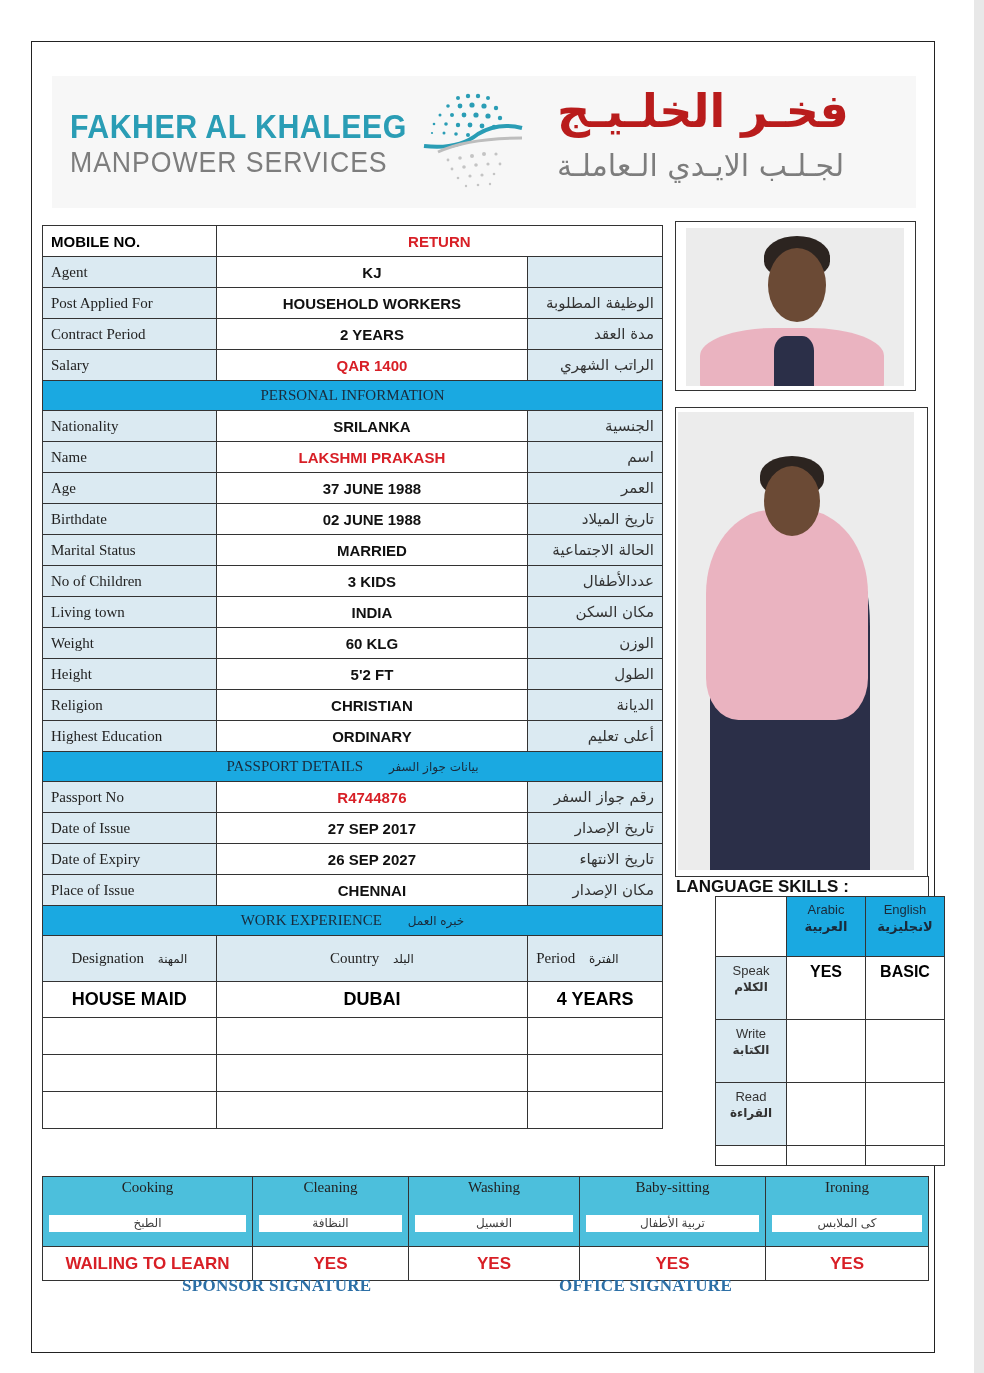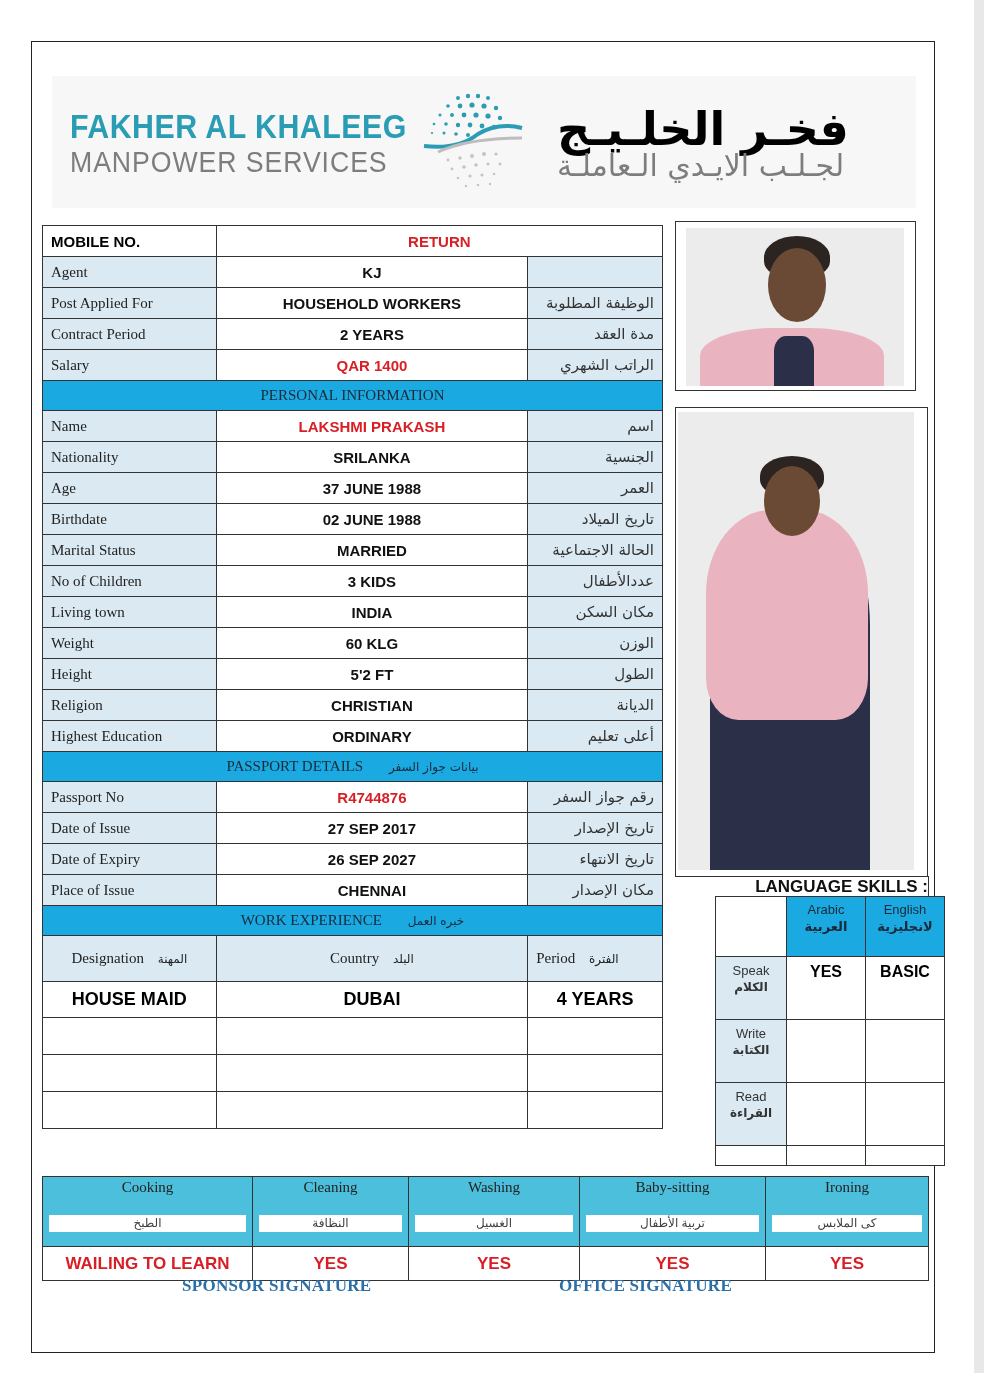--- a/index.html
+++ b/index.html
@@ -3,21 +3,21 @@
 <meta charset="utf-8">
 <style>
   html, body { margin:0; padding:0; }
   body { width:984px; height:1373px; background:#ffffff; position:relative; overflow:hidden; font-family:"Liberation Sans", sans-serif; }
   .rightstrip { position:absolute; left:974px; top:0; width:10px; height:1373px; background:#e8e8e8; }
   .page { position:absolute; left:31px; top:41px; width:904px; height:1312px; border:1.5px solid #222; box-sizing:border-box; background:#fff; }
   .logo { position:absolute; left:52px; top:76px; width:864px; height:132px; background:#f7f7f7; }
   .logo .en1 { position:absolute; left:18px; top:32px; font:bold 33px "Liberation Sans", sans-serif; color:#2a9db5; letter-spacing:0.5px; transform:scaleX(0.92); transform-origin:left; }
   .logo .en2 { position:absolute; left:18px; top:70px; font:29px "Liberation Sans", sans-serif; color:#7d7d7d; letter-spacing:1px; transform:scaleX(0.92); transform-origin:left; }
   .logo .emblem { position:absolute; left:366px; top:12px; width:112px; height:104px; }
-  .logo .ar1 { position:absolute; left:505px; top:26px; font:bold 46px "DejaVu Sans", sans-serif; color:#000000; direction:rtl; }
+  .logo .ar1 { position:absolute; left:505px; top:8px; font:bold 46px "DejaVu Sans", sans-serif; color:#b91c1c; direction:rtl; }
   .logo .ar2 { position:absolute; left:505px; top:72px; font:30px "DejaVu Sans", sans-serif; color:#7d7d7d; direction:rtl; }
 
   table.main { position:absolute; left:42px; top:225px; width:621px; border-collapse:collapse; }
   table.main td { border:1.5px solid #333; height:31px; padding:0 8px; box-sizing:border-box; font-size:15px; }
   td.lab { background:#dbeaf2; font-family:"Liberation Serif", serif; color:#222; width:174px; }
   td.val { background:#fff; text-align:center; font-weight:bold; color:#111; font-size:16px; width:312px; }
   td.ar { background:#dbeaf2; text-align:right; font-family:"DejaVu Sans", sans-serif; font-size:12px; color:#333; width:135px; direction:rtl; }
   td.red, span.red { color:#d81f26; }
   td.mob { font-weight:bold; font-size:16px; background:#fff; }
   tr.sec td { background:#1aa9e1; text-align:center; font-family:"Liberation Serif", serif; font-weight:normal; font-size:15px; color:#1a2a3a; height:30px; }
@@ -28,21 +28,21 @@
   tr.empty td { background:#fff; height:37px; }
 
   .photo1 { position:absolute; left:675px; top:221px; width:241px; height:170px; border:1.5px solid #333; box-sizing:border-box; background:#fff; }
   .photo2 { position:absolute; left:675px; top:407px; width:253px; height:470px; border:1.5px solid #333; box-sizing:border-box; background:#fff; }
   .photo-inner { position:absolute; background:#ececec; overflow:hidden; }
   .ph-head { position:absolute; border-radius:50%; background:#6b4a35; }
   .ph-hair { position:absolute; border-radius:50% 50% 40% 40%; background:#2c2420; }
   .ph-body { position:absolute; background:#2b2f48; border-radius:30% 30% 0 0; }
   .ph-scarf { position:absolute; background:#eab3c0; border-radius:40% 40% 20% 20%; }
 
-  .lang-title { position:absolute; left:676px; top:876px; width:253px; height:22px; text-align:right; font:bold 17px "Liberation Sans", sans-serif; color:#111; border-top:1.5px solid #333; border-right:1.5px solid #333; box-sizing:border-box; }
+  .lang-title { position:absolute; left:676px; top:876px; width:253px; height:22px; text-align:left; font:bold 17px "Liberation Sans", sans-serif; color:#111; border-top:1.5px solid #333; border-right:1.5px solid #333; box-sizing:border-box; }
   table.lang { position:absolute; left:715px; top:896px; border-collapse:collapse; }
   table.lang td { border:1.5px solid #333; box-sizing:border-box; vertical-align:top; text-align:center; }
   table.lang .lh { background:#1aa9e1; color:#1a2a3a; font-size:13px; height:60px; width:79px; padding-top:4px; line-height:17px; }
   table.lang .lh .ar { font-family:"DejaVu Sans", sans-serif; font-weight:bold; font-size:13px; }
   table.lang .rl { background:#dbeaf2; width:71px; height:63px; font-size:13px; color:#333; padding-top:5px; line-height:17px; }
   table.lang .rl .ar { font-family:"DejaVu Sans", sans-serif; font-weight:bold; font-size:12px; }
   table.lang .lv { font-weight:bold; font-size:16px; padding-top:6px; background:#fff; }
   table.lang .blank { background:#fff; }
 
   table.skills { position:absolute; left:42px; top:1176px; width:887px; border-collapse:collapse; }
@@ -140,28 +140,28 @@
   <tr>
     <td class="lab">Salary</td>
     <td class="val red">QAR 1400</td>
     <td class="ar">الراتب الشهري</td>
   </tr>
 
   <tr class="sec">
     <td colspan="3">PERSONAL INFORMATION</td>
   </tr>
   <tr>
+    <td class="lab">Nationality</td>
+    <td class="val">SRILANKA</td>
+    <td class="ar">الجنسية</td>
+  </tr>
+  <tr>
     <td class="lab">Name</td>
     <td class="val red">LAKSHMI PRAKASH</td>
     <td class="ar">اسم</td>
-  </tr>
-  <tr>
-    <td class="lab">Nationality</td>
-    <td class="val">SRILANKA</td>
-    <td class="ar">الجنسية</td>
   </tr>
   <tr>
     <td class="lab">Age</td>
     <td class="val">37 JUNE 1988</td>
     <td class="ar">العمر</td>
   </tr>
   <tr>
     <td class="lab">Birthdate</td>
     <td class="val">02 JUNE 1988</td>
     <td class="ar">تاريخ الميلاد</td>

